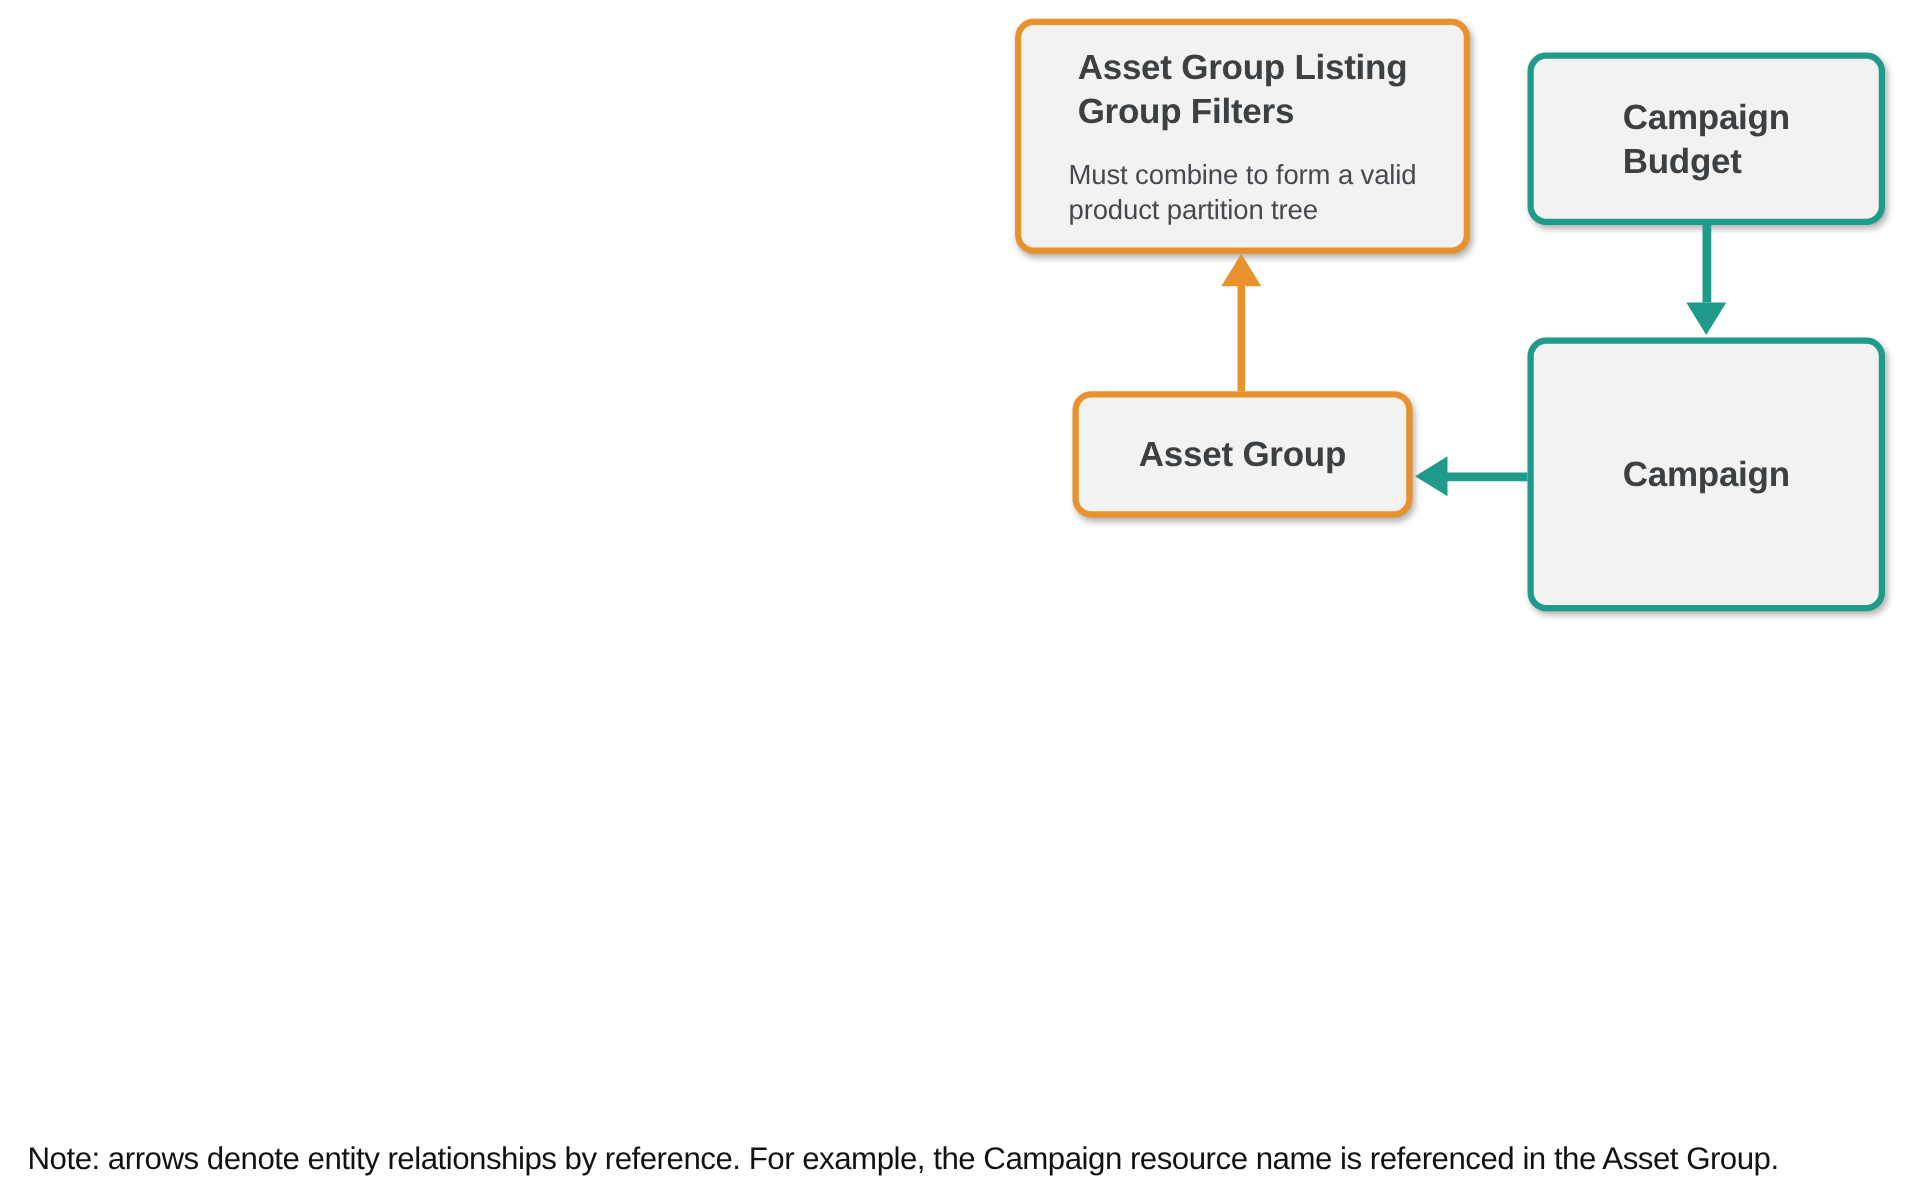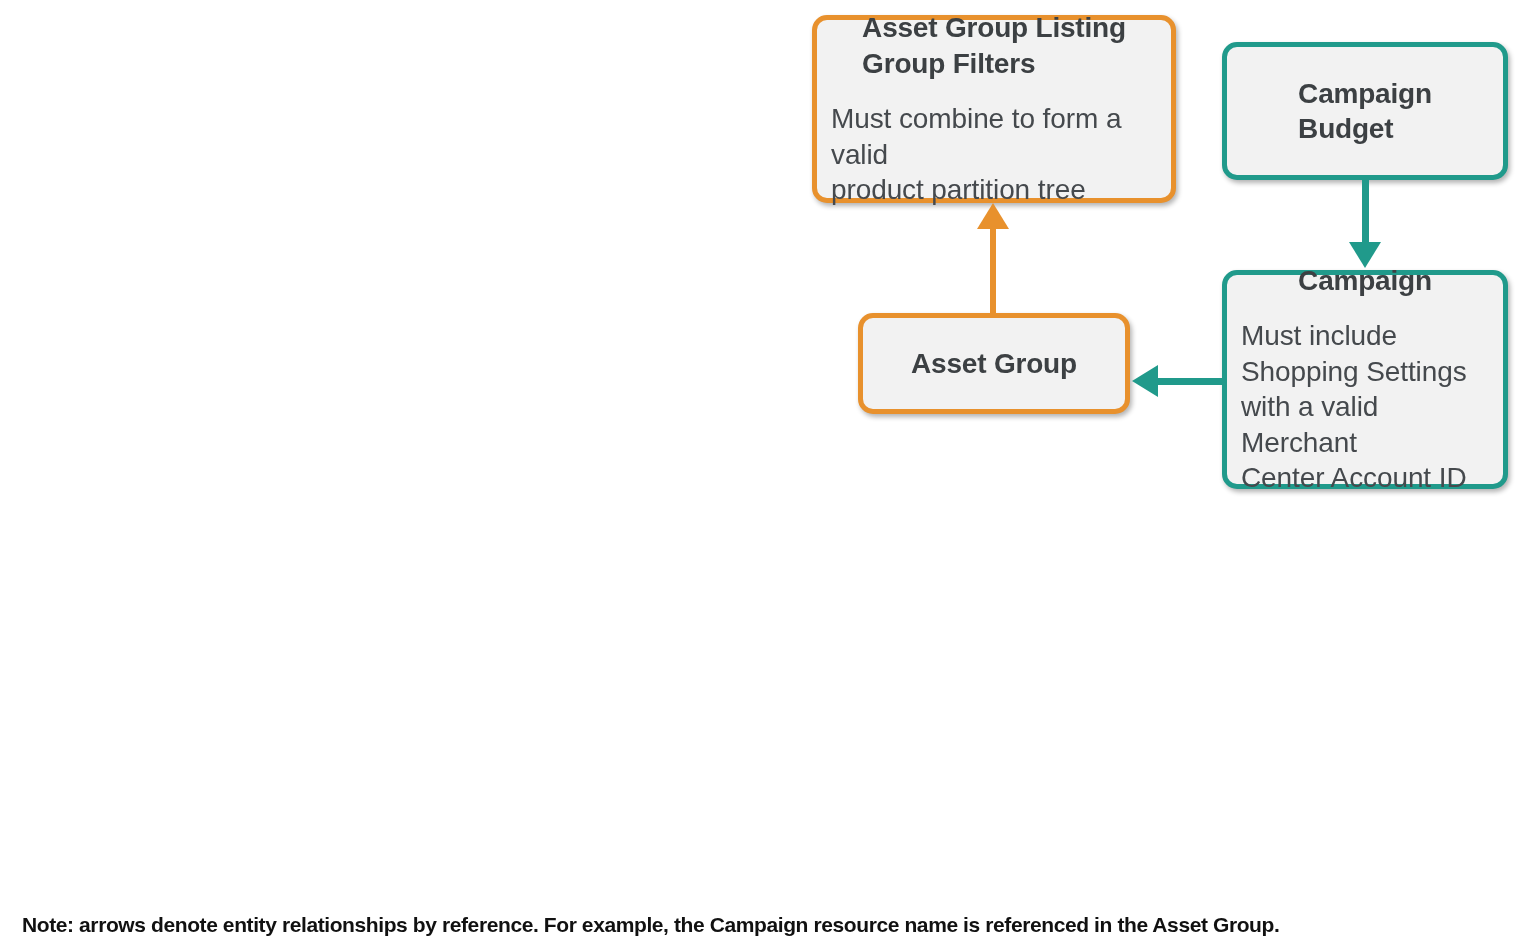--- a/index.html
+++ b/index.html
@@ -33,21 +33,21 @@
   .node.teal   { border-color: var(--teal, #209a8b); }
   .node-title {
     font-weight: bold;
     font-size: 28px;
     line-height: 1.26;
     color: var(--title-text, #3c4043);
     white-space: pre-line;
     letter-spacing: -0.2px;
   }
   .node-subtitle {
-    font-size: 28px;
+    font-size: 22px;
     line-height: 1.27;
     color: var(--subtitle-text, #45494d);
     white-space: pre-line;
     margin-top: 20px;
     letter-spacing: -0.1px;
   }
   .arrow-seg {
     position: absolute;
   }
   .arrow-seg.orange-fill { background: var(--orange, #e8912d); }
@@ -69,22 +69,22 @@
   }
   .arrow-head.left {
     border-top: 16px solid transparent;
     border-bottom: 16px solid transparent;
     border-right: 26px solid var(--teal, #209a8b);
   }
   .note {
     position: absolute;
     left: 22px;
     top: 913px;
-    font-size: 21px;
-    font-weight: bold;
+    font-size: 25px;
+    font-weight: normal;
     letter-spacing: -0.4px;
     color: var(--note-text, #111111);
     white-space: nowrap;
   }
 </style>
 </head>
 <body>
 
 <div class="canvas">
 
@@ -99,24 +99,20 @@
     <div class="node-title">Campaign
 Budget</div>
   </div>
 
   <div class="node orange" style="left:858px; top:313px; width:272px; height:101px;">
     <div class="node-title">Asset Group</div>
   </div>
 
   <div class="node teal" style="left:1222px; top:270px; width:286px; height:219px;">
     <div class="node-title">Campaign</div>
-    <div class="node-subtitle">Must include
-Shopping Settings
-with a valid Merchant
-Center Account ID</div>
   </div>
 
   <div>
     <div class="arrow-head up" style="left:977px; top:203px;"></div>
     <div class="arrow-seg orange-fill" style="left:990px; top:227px; width:6px; height:86px;"></div>
   </div>
 
   <div>
     <div class="arrow-seg teal-fill" style="left:1362px; top:180px; width:7px; height:62px;"></div>
     <div class="arrow-head down" style="left:1349px; top:242px;"></div>

